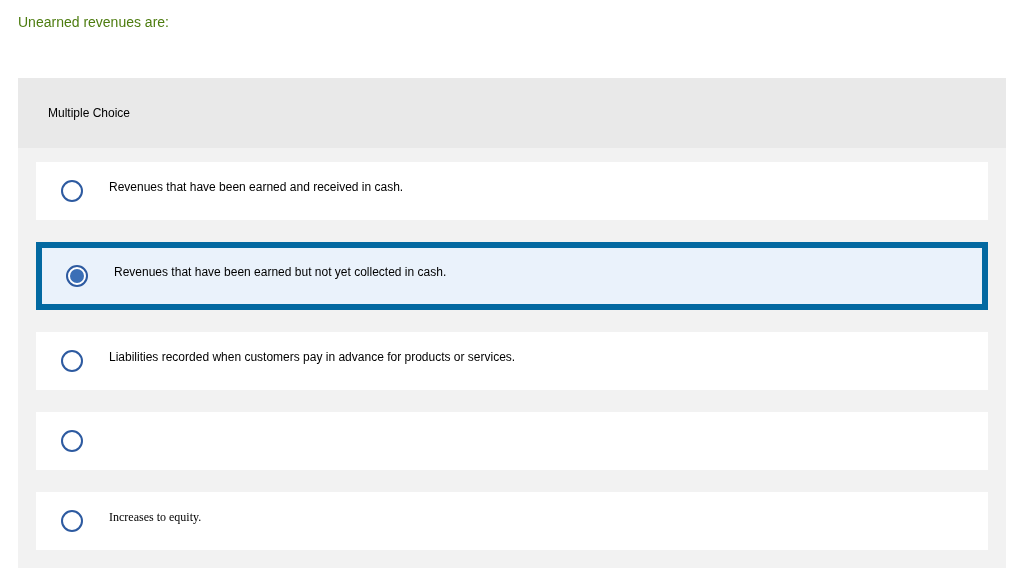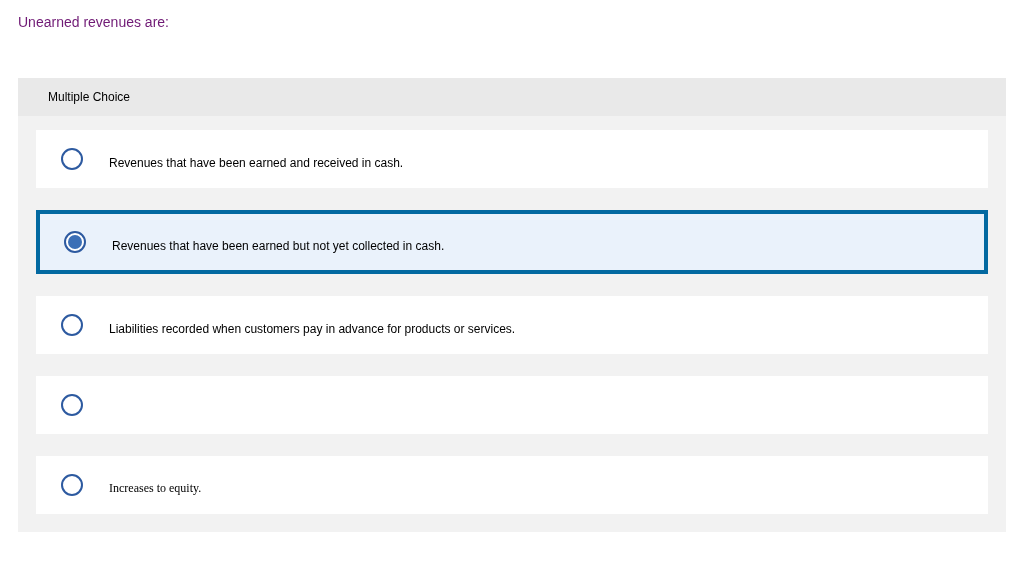--- a/index.html
+++ b/index.html
@@ -9,52 +9,52 @@
     }
     body {
       font-family: Arial, Helvetica, sans-serif;
       background: #ffffff;
       width: 1024px;
       height: 588px;
       overflow: hidden;
     }
     .question-text {
       font-size: 14px;
-      color: #701a75;
+      color: #4d7c0f;
       padding: 14px 3px 0 18px;
     }
     .quiz-container {
       margin: 48px 18px 0 18px;
       background: #f2f2f2;
     }
     .mc-header {
       background: #e9e9e9;
-      padding: 12px 30px;
+      padding: 28px 30px;
       font-size: 12px;
       color: #000;
     }
     .options-area {
       padding: 14px 18px 18px 18px;
     }
     .option {
       background: #ffffff;
       border: 1px solid transparent;
       display: flex;
-      align-items: flex-end;
+      align-items: flex-start;
       padding: 17px 24px;
       margin-bottom: 22px;
       cursor: pointer;
     }
     .option:last-child {
       margin-bottom: 0;
       font-family: Liberation Serif, serif;
     }
     .option.selected {
       background: #eaf2fb;
-      border: 4px solid #0369a1;
+      border: 6px solid #0369a1;
     }
     .radio {
       width: 22px;
       height: 22px;
       border: 2px solid #2d5aa0;
       border-radius: 50%;
       flex-shrink: 0;
       margin-right: 26px;
       display: flex;
       align-items: center;

